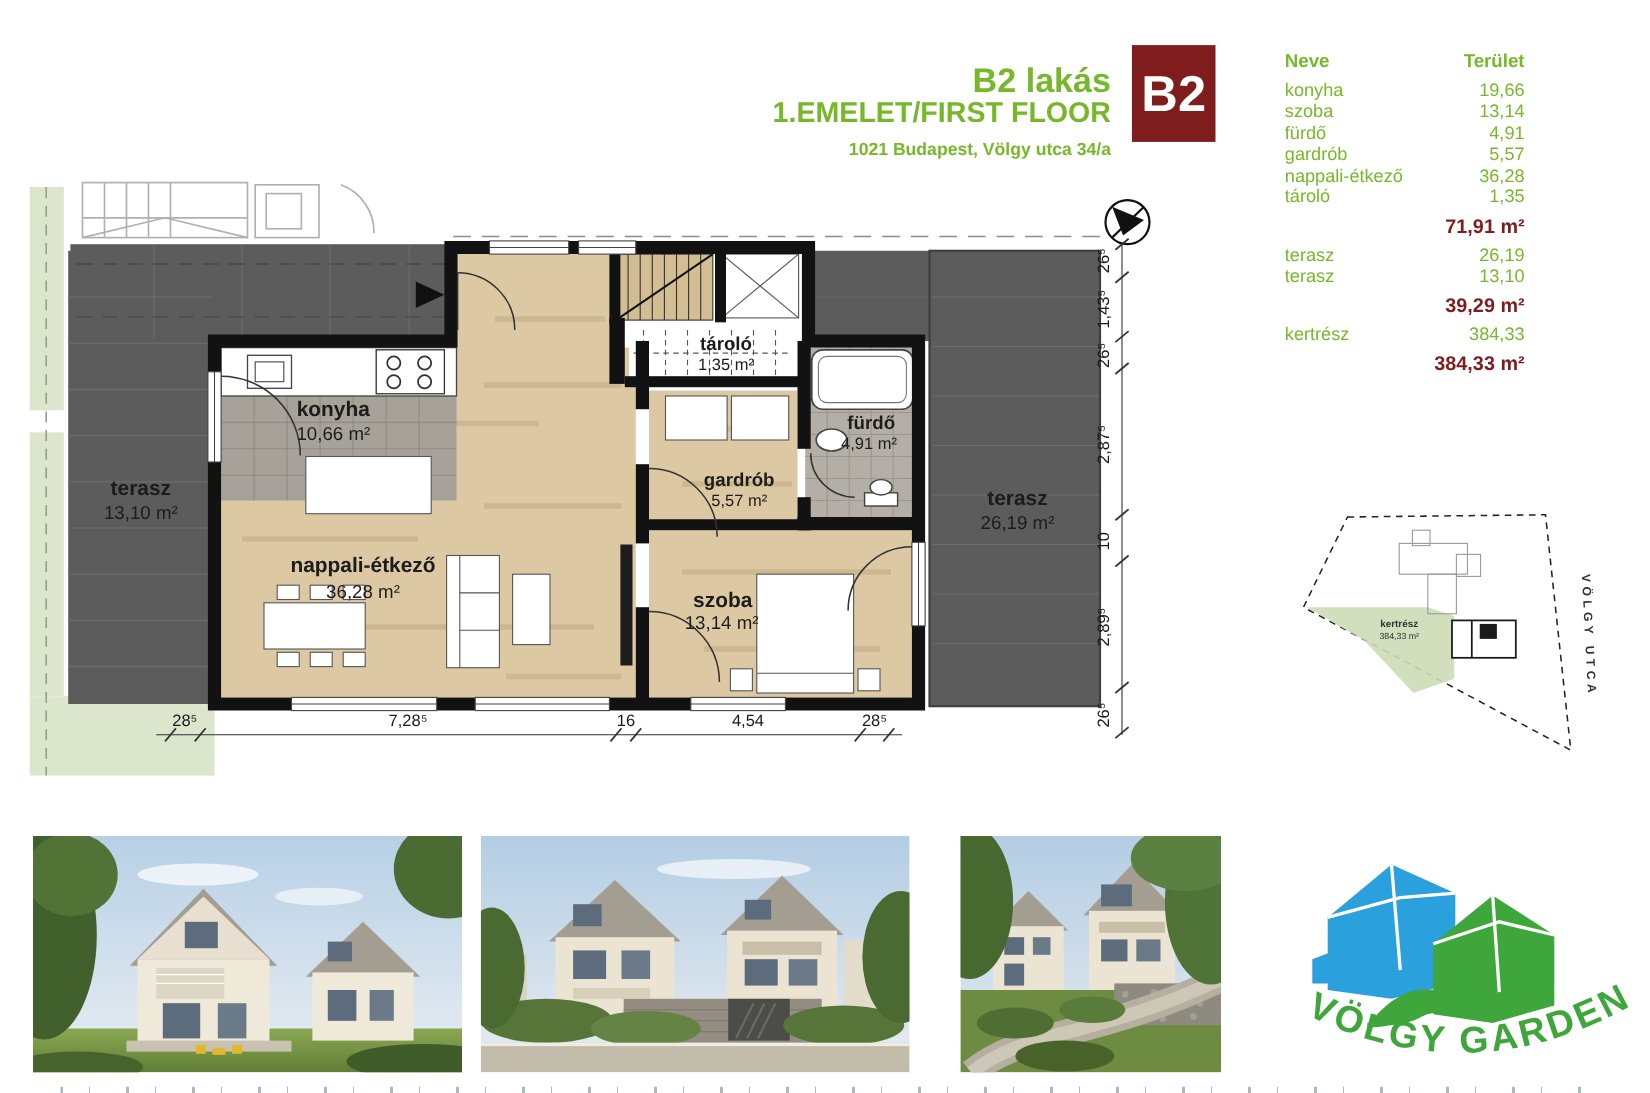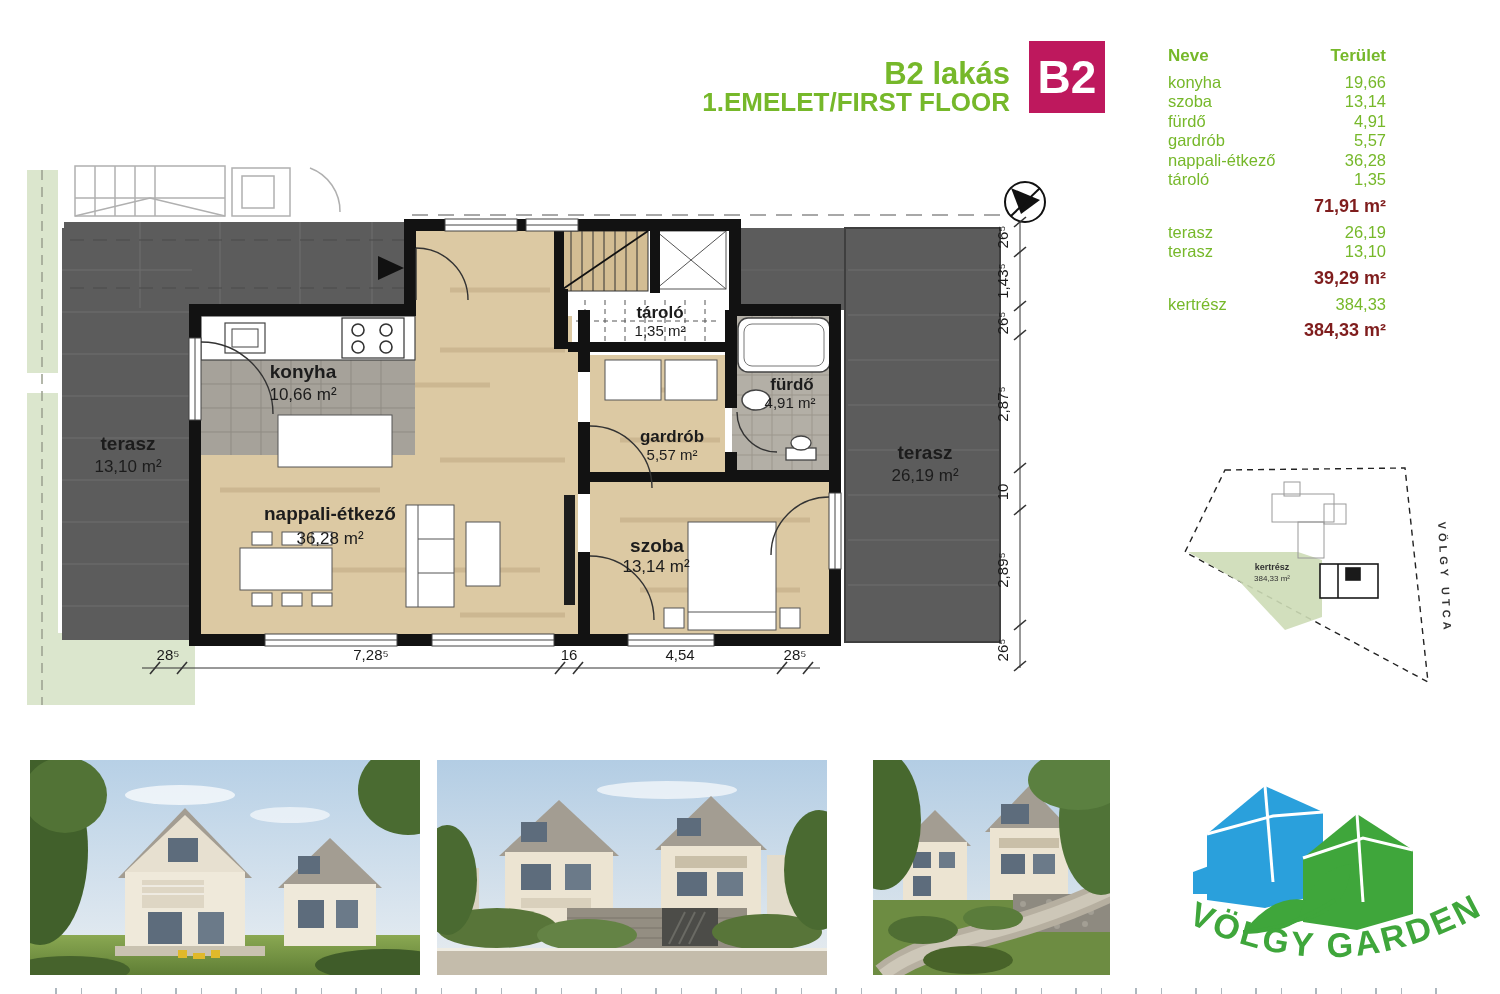--- a/index.html
+++ b/index.html
@@ -3,21 +3,21 @@
 <meta charset="utf-8">
 <style>
   html,body{margin:0;padding:0;background:#ffffff;}
   .page{position:relative;width:1500px;height:994px;background:#fff;overflow:hidden;
         font-family:"Liberation Sans",sans-serif;}
   
   .hdr{position:absolute;top:38px;left:640px;width:370px;text-align:right;color:#76b82a;margin-top:20px;}
   .hdr .t1{font-size:31px;font-weight:bold;line-height:32px;}
   .hdr .t2{font-size:26px;font-weight:bold;line-height:24px;}
   .hdr .t3{font-size:16px;font-weight:bold;margin-top:14px;}
-  .badge{position:absolute;left:1029px;top:41px;width:76px;height:72px;background:#be185d;
+  .badge{position:absolute;left:1029px;top:41px;width:76px;height:88px;background:#7f1d1d;
          color:#fff;font-weight:bold;font-size:46px;display:flex;align-items:center;justify-content:center;}
   
   .wm{position:absolute;left:1130px;top:40px;font-size:270px;font-weight:bold;
       color:rgba(140,185,110,0.08);letter-spacing:-10px;z-index:0;}
   
   .tbl{position:absolute;left:1168px;top:46px;width:218px;z-index:2;color:#76b82a;font-size:16.5px;}
   .trow{display:flex;justify-content:space-between;line-height:19.5px;gap:36px;}
   .thead{font-weight:bold;font-size:17px;margin-bottom:7px;}
   .ttotal{text-align:right;font-weight:bold;font-size:18px;color:#7f1d1d;margin:6px 0 7px 0;line-height:20px;}
   
@@ -46,20 +46,21 @@
 </style>
 </head>
 <body>
 
 <div class="page">
 
 
   <div class="hdr">
     <div class="t1">B2 lakás</div>
     <div class="t2">1.EMELET/FIRST FLOOR</div>
+    <div class="t3">1021 Budapest, Völgy utca 34/a</div>
   </div>
   <div class="badge">B2</div>
 
   <div class="tbl">
     <div class="trow thead">
       <span>Neve</span>
       <span>Terület</span>
     </div>
     <div class="trow">
         <span>konyha</span>

